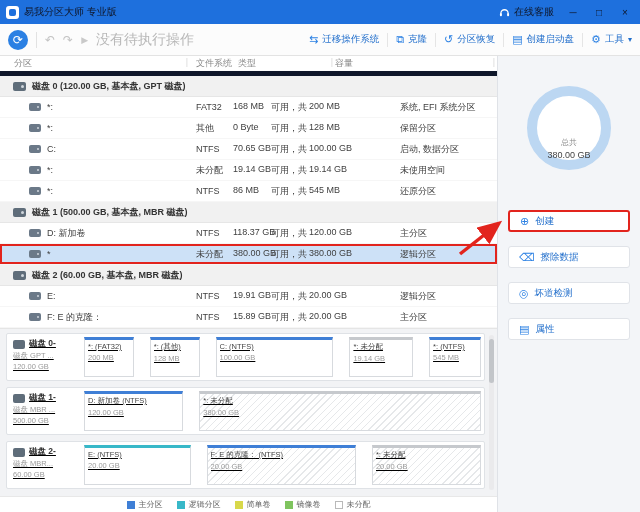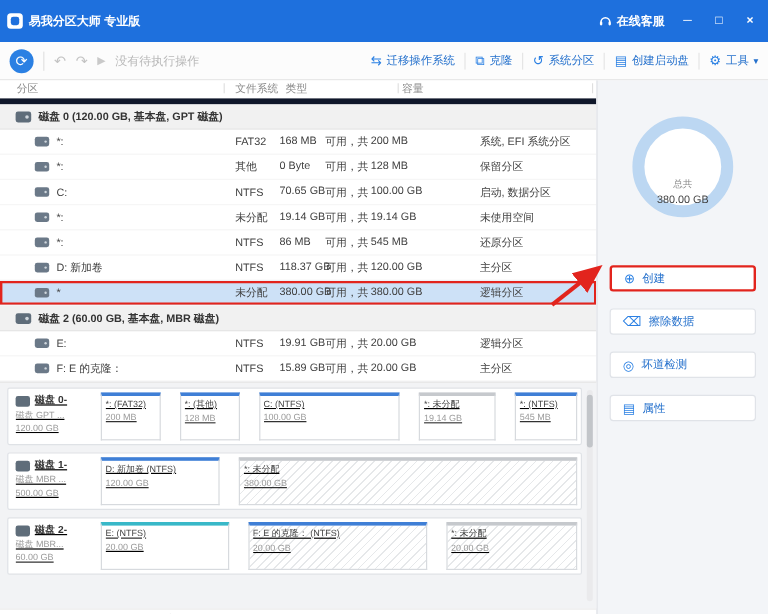--- a/index.html
+++ b/index.html
@@ -1,37 +1,37 @@
 <!DOCTYPE html>
 <html><head>
 <meta charset="utf-8">
 <style>
   *{margin:0;padding:0;box-sizing:border-box;}
   html,body{width:640px;height:512px;}
   body{font-family:"Liberation Sans","DejaVu Sans",sans-serif;background:#fff;overflow:hidden;}
   .window{position:relative;width:640px;height:512px;background:#fff;overflow:hidden;}
 
   
-  .titlebar{height:35px;background:#1e70dd;display:flex;align-items:center;justify-content:space-between;padding:0 8px 0 6px;color:#ffffff;font-weight:bold;}
+  .titlebar{height:24px;background:#1e70dd;display:flex;align-items:center;justify-content:space-between;padding:0 8px 0 6px;color:#0f172a;}
   .tb-left{display:flex;align-items:center;gap:5px;}
   .logo{width:13px;height:13px;background:#fff;border-radius:3px;position:relative;flex:none;}
   .logo::after{content:"";position:absolute;inset:3px;background:#1e70dd;border-radius:2px;}
   .app-title{font-size:10px;}
   .tb-right{display:flex;align-items:center;gap:12px;font-size:10px;}
   .svc{display:flex;align-items:center;gap:4px;cursor:default;}
   .winbtn{width:14px;text-align:center;font-size:10px;cursor:default;}
 
   
   .toolbar{height:32px;background:#fcfcfc;border-bottom:1px solid #e3e3e3;display:flex;align-items:center;justify-content:space-between;padding:0 8px;}
   .tool-left{display:flex;align-items:center;gap:8px;}
   .refresh{width:20px;height:20px;border-radius:50%;background:#2b80e3;color:#fff;font-size:12px;line-height:20px;text-align:center;}
   .vsep{width:1px;height:16px;background:#e2e2e2;}
   .ghost{color:#c3c3c3;font-size:12px;}
   .play{color:#c9c9c9;font-size:9px;}
-  .pending{color:#b8b8b8;font-size:10px;}
+  .pending{color:#b8b8b8;font-size:14px;}
   .tb-actions{display:flex;align-items:center;gap:8px;}
   .tb-action{display:flex;align-items:center;gap:4px;color:#2470cc;font-size:9.5px;white-space:nowrap;cursor:default;}
   .tb-ic{color:#2b80e3;font-size:11px;}
   .tb-sep{width:1px;height:14px;background:#e5e5e5;}
   .tb-dd{font-size:8px;color:#2470cc;}
 
   
   .content{display:flex;height:456px;}
   .main{width:497px;display:flex;flex-direction:column;background:#fff;}
   .sidebar{flex:1;background:#f3f5f8;border-left:1px solid #dfe2e7;display:flex;flex-direction:column;align-items:center;}
@@ -138,21 +138,21 @@
           <div class="tb-lb">迁移操作系统</div>
         </div>
         <div class="tb-sep"></div>
         <div class="tb-action">
           <div class="tb-ic">⧉</div>
           <div class="tb-lb">克隆</div>
         </div>
         <div class="tb-sep"></div>
         <div class="tb-action">
           <div class="tb-ic">↺</div>
-          <div class="tb-lb">系统分区</div>
+          <div class="tb-lb">分区恢复</div>
         </div>
         <div class="tb-sep"></div>
         <div class="tb-action">
           <div class="tb-ic">▤</div>
           <div class="tb-lb">创建启动盘</div>
         </div>
         <div class="tb-sep"></div>
         <div class="tb-action">
           <div class="tb-ic">⚙</div>
           <div class="tb-lb">工具</div>
@@ -236,20 +236,26 @@
               <div class="part-ic"></div>
               <div class="pname">*:</div>
             </div>
             <div class="cell fs">NTFS</div>
             <div class="cell cap">
               <div class="cap-free">86 MB</div>
               <div class="cap-join">可用，共</div>
               <div class="cap-total">545 MB</div>
             </div>
             <div class="cell type">还原分区</div>
+          </div>
+          <div class="row group">
+            <div class="cell name">
+              <div class="disk-ic"></div>
+              <div class="gname">磁盘 1 (500.00 GB, 基本盘, MBR 磁盘)</div>
+            </div>
           </div>
           <div class="row part">
             <div class="cell name ind">
               <div class="part-ic"></div>
               <div class="pname">D: 新加卷</div>
             </div>
             <div class="cell fs">NTFS</div>
             <div class="cell cap">
               <div class="cap-free">118.37 GB</div>
               <div class="cap-join">可用，共</div>

